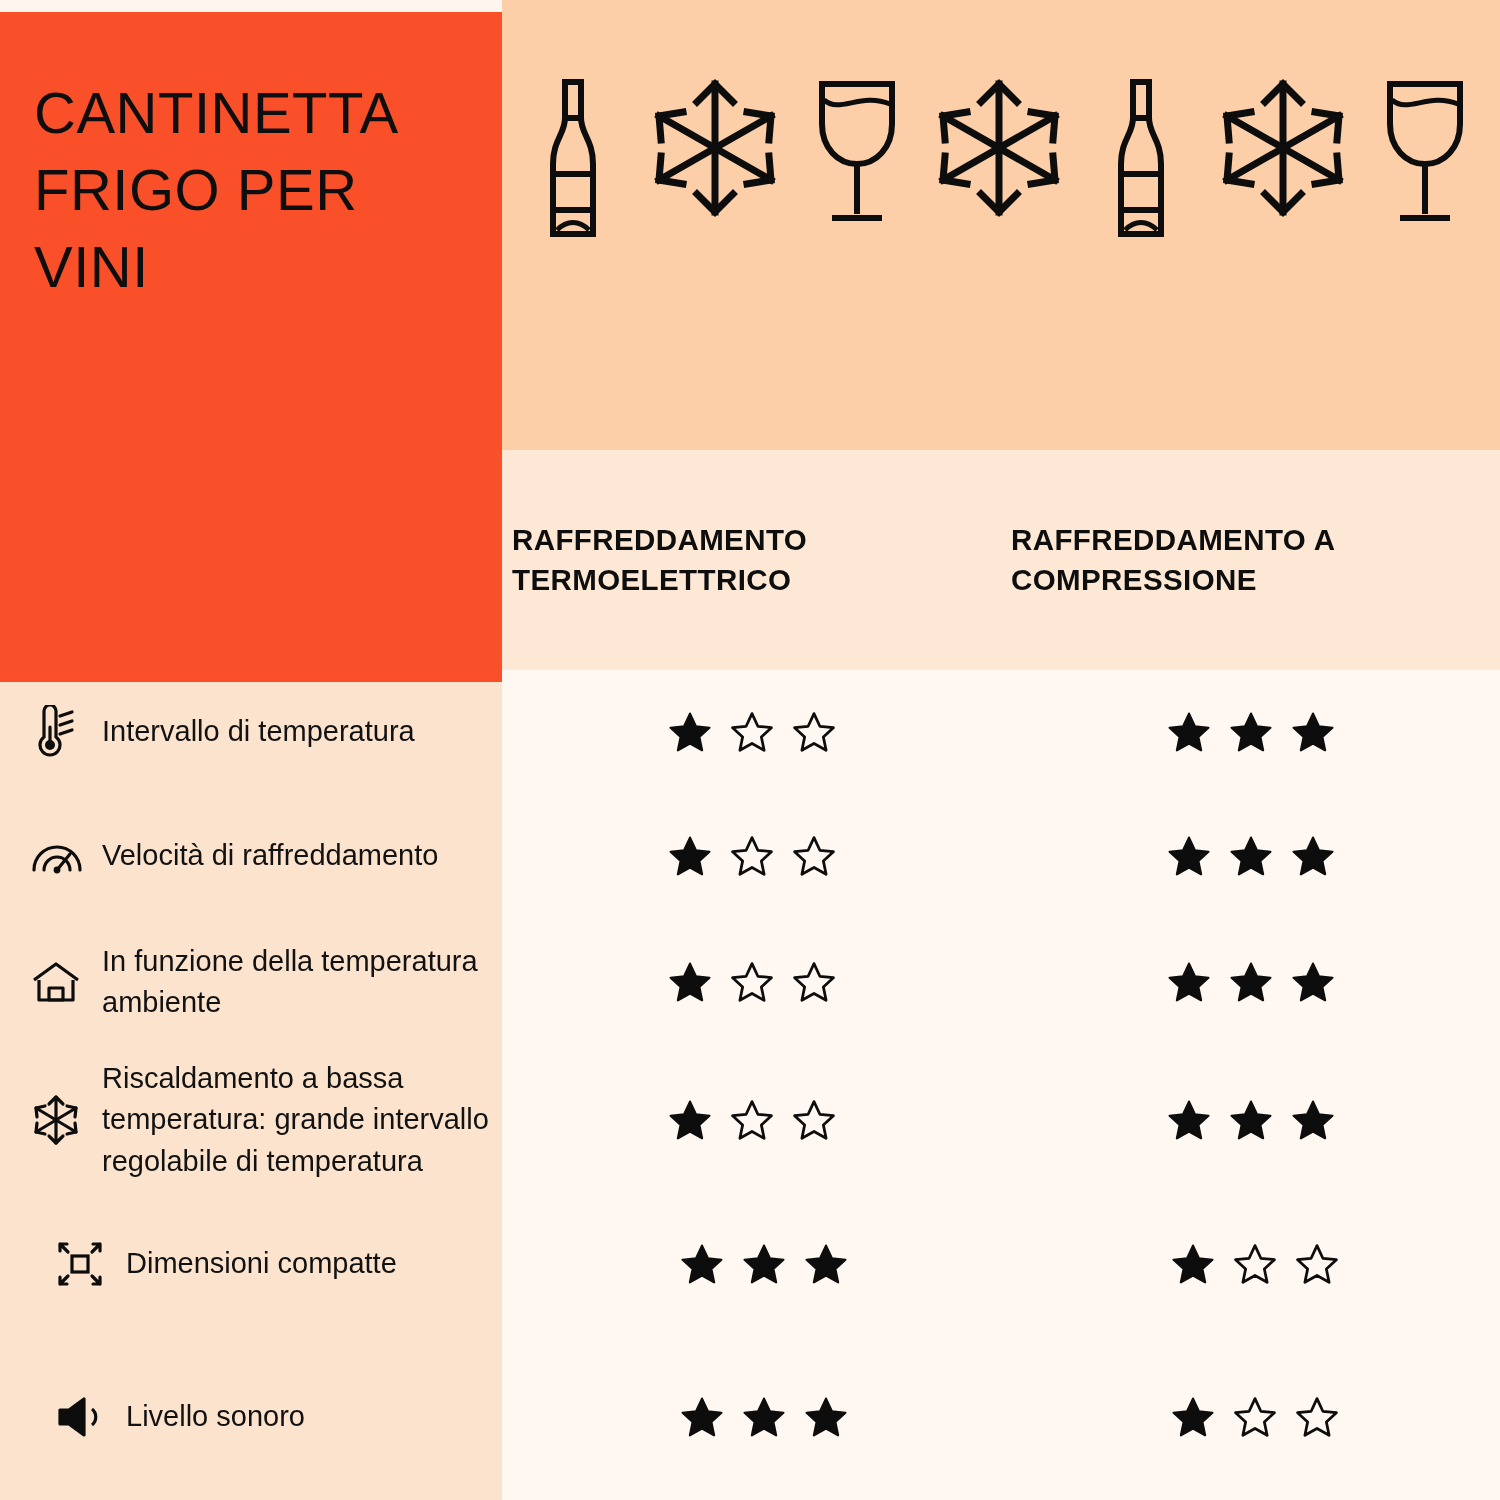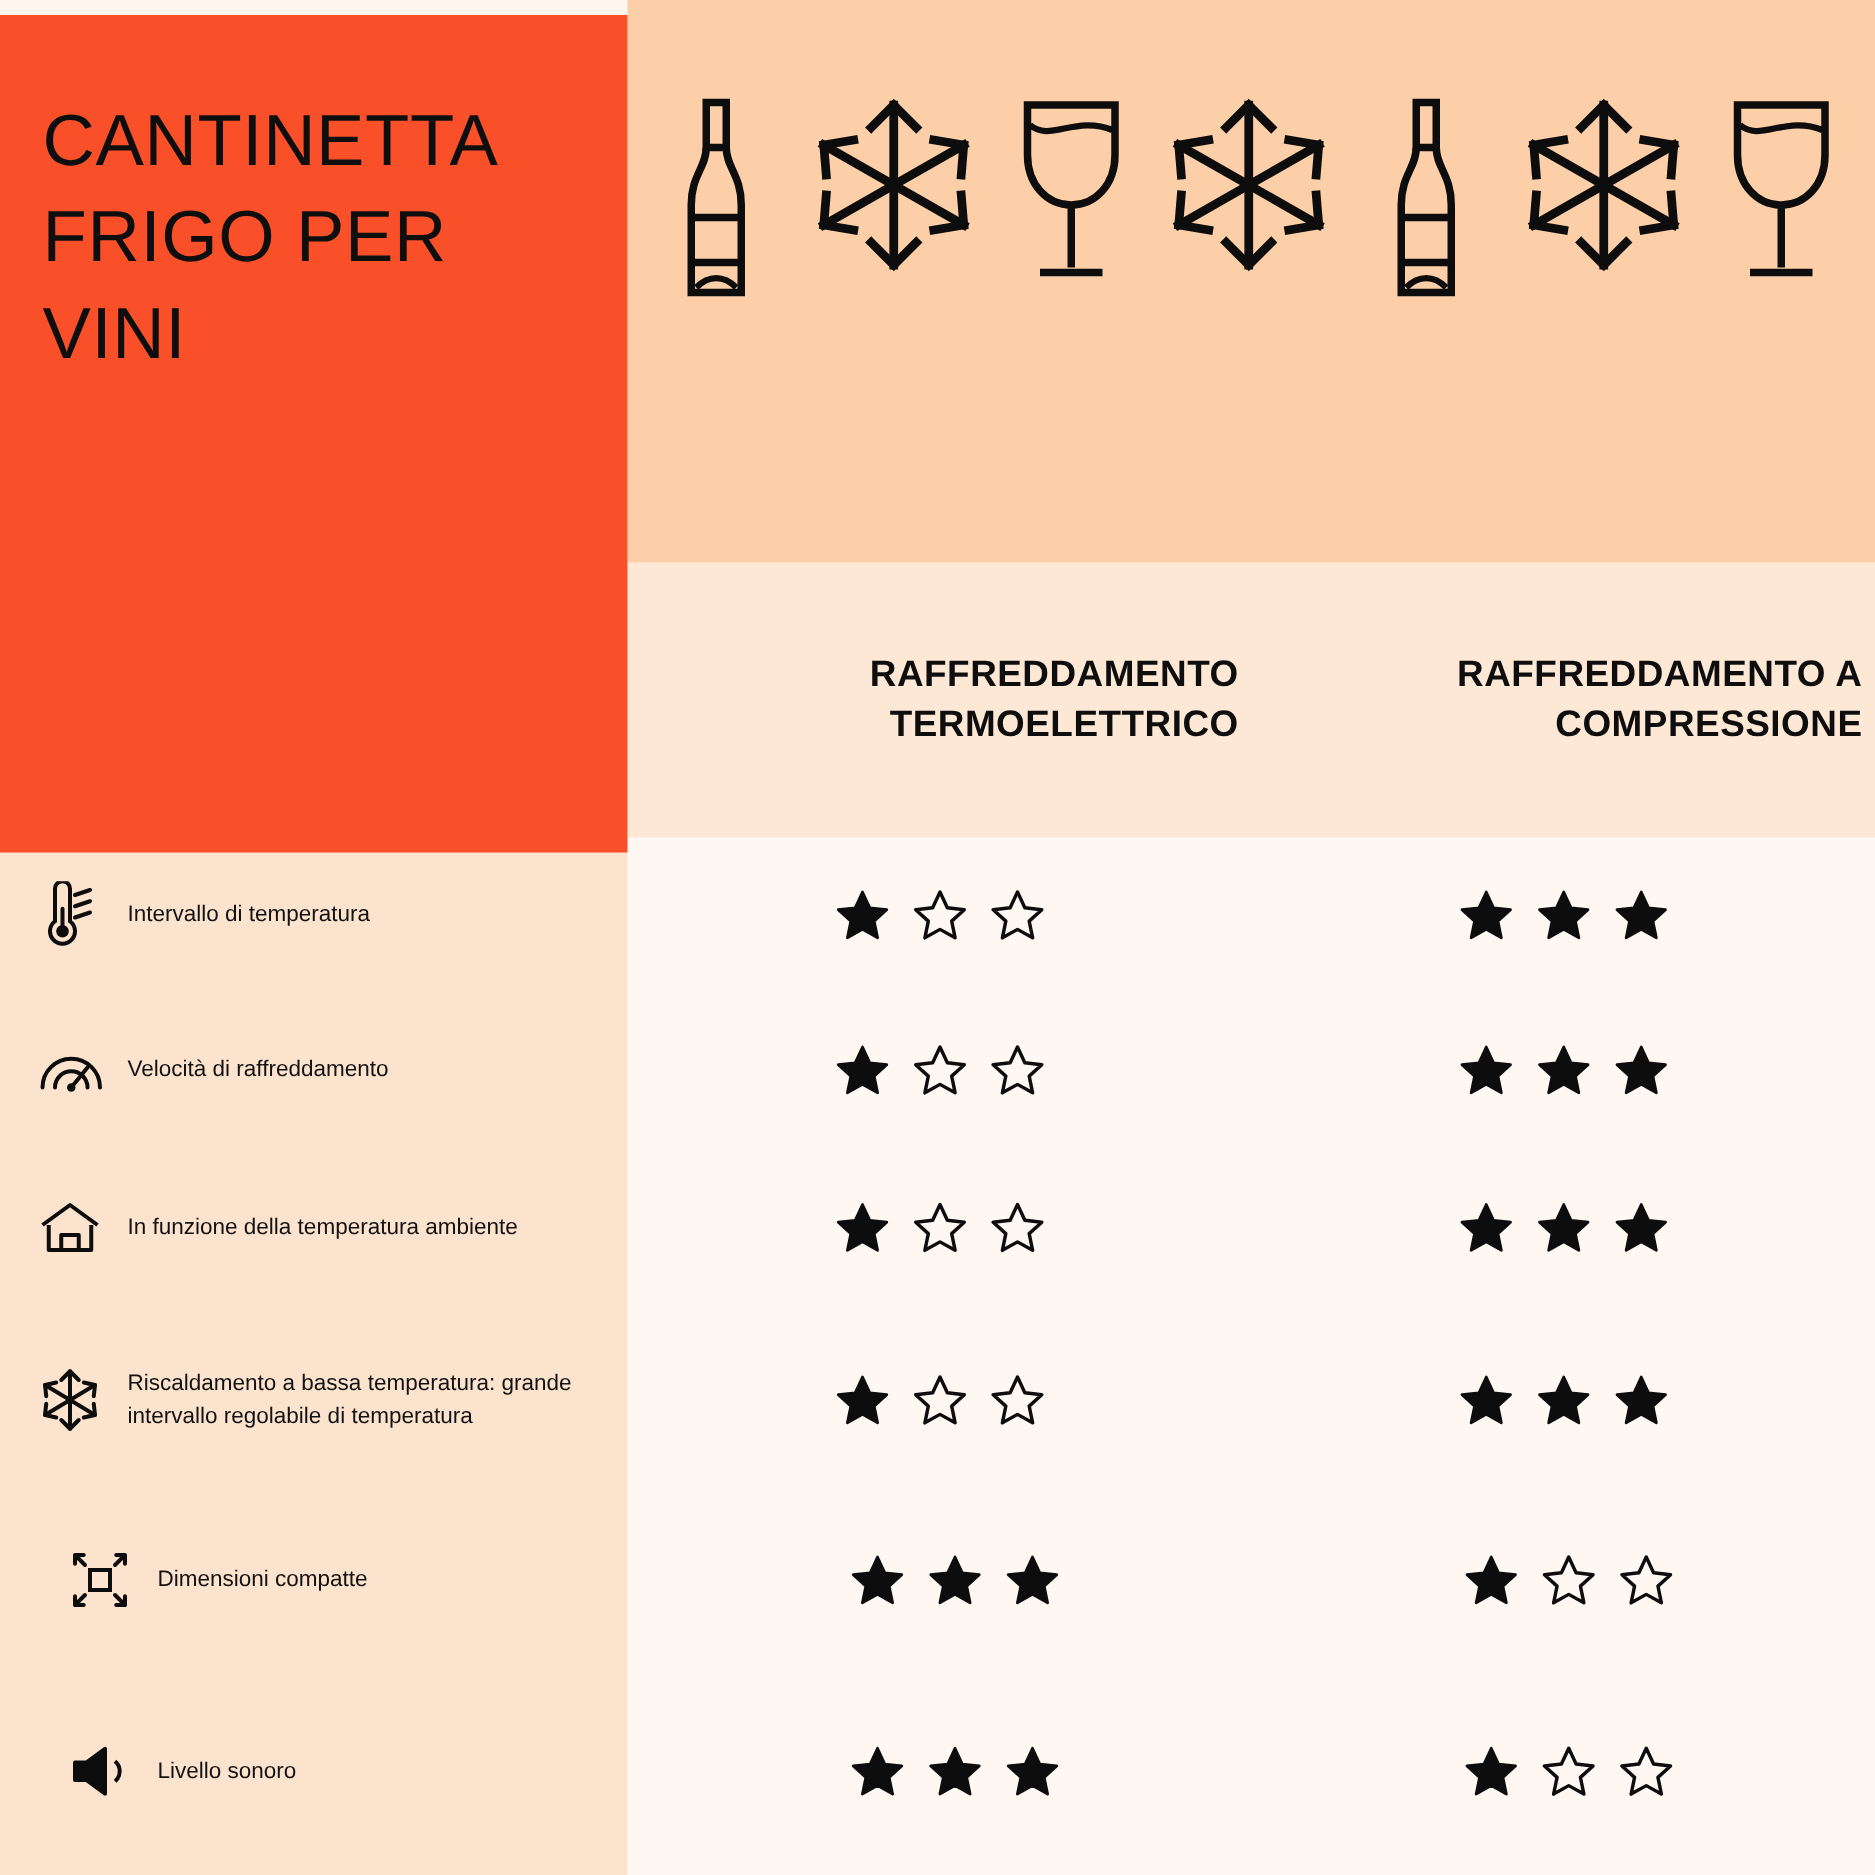--- a/index.html
+++ b/index.html
@@ -65,21 +65,21 @@
     width: 998px;
     height: 220px;
     background: #FDE7D5;
     display: flex;
   }
   .header-cell {
     flex: 1;
     display: flex;
     align-items: center;
     justify-content: center;
-    text-align: right;
+    text-align: left;
     padding: 0 10px;
     box-sizing: border-box;
   }
   .header-cell span {
     font-size: 29.5px;
     font-weight: bold;
     letter-spacing: 0.4px;
     line-height: 1.35;
     color: #0E0E0E;
   }
@@ -129,21 +129,21 @@
     padding-left: 30px;
   }
   .feat-icon {
     width: 72px;
     min-width: 72px;
     display: flex;
     align-items: center;
     justify-content: flex-start;
   }
   .feat-label {
-    font-size: 18px;
+    font-size: 29px;
     line-height: 1.42;
     color: #121212;
     padding-right: 6px;
   }
   .stars-cell {
     width: 499px;
     display: flex;
     align-items: center;
     justify-content: center;
     gap: 18px;

